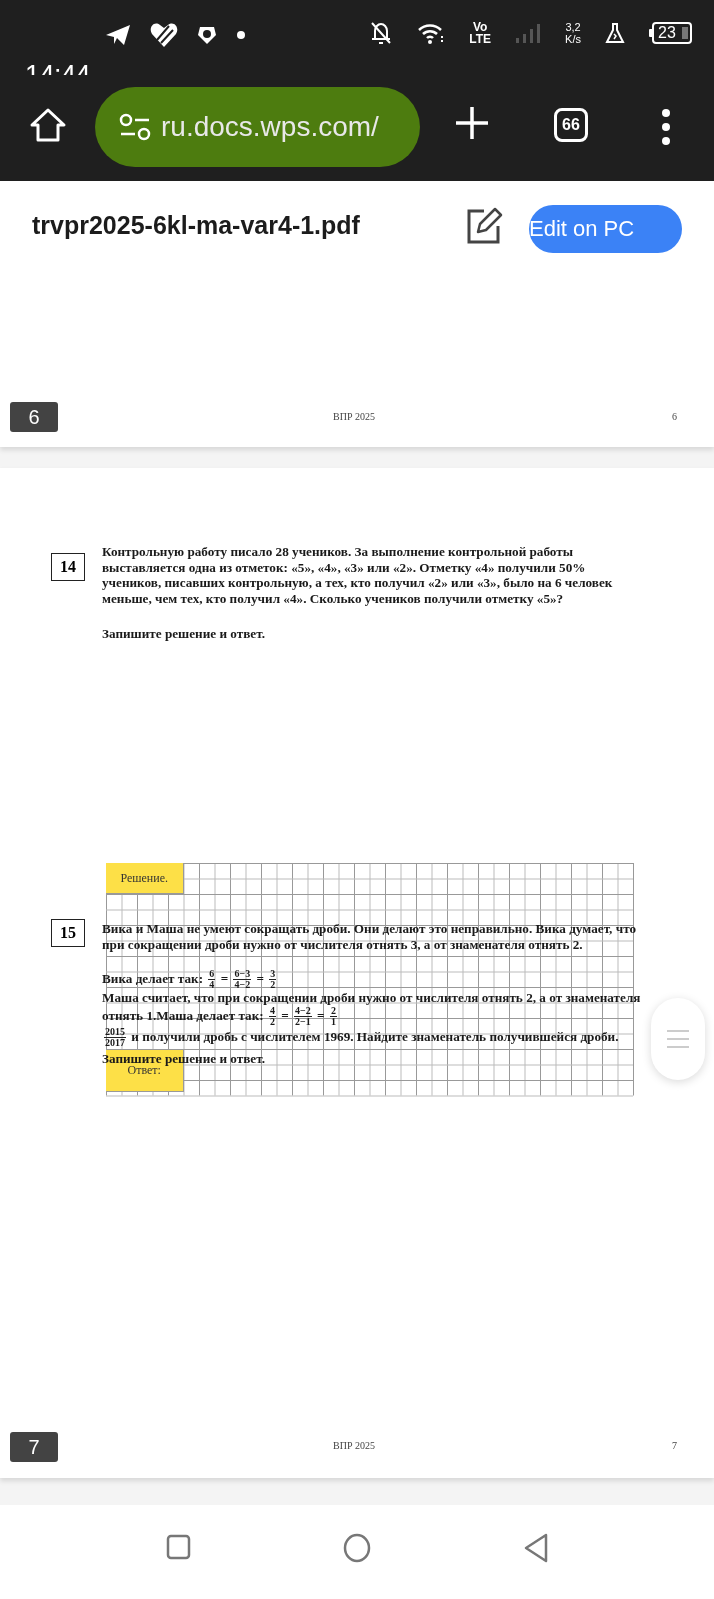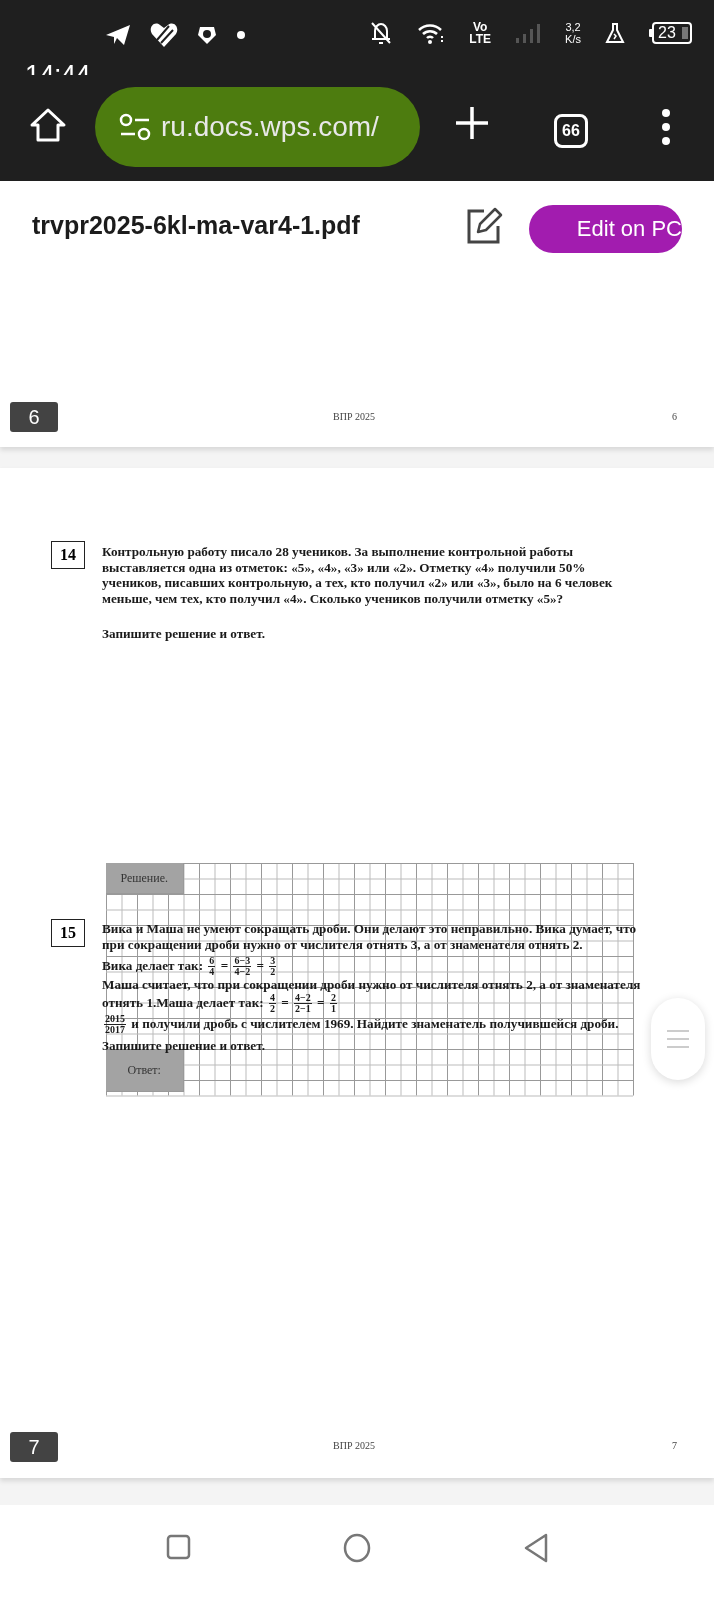--- a/index.html
+++ b/index.html
@@ -13,44 +13,44 @@
   .battery { display: flex; align-items: center; }
   .battery-body { border: 2px solid #fff; border-radius: 4px; height: 22px; width: 40px; font-size: 16px; line-height: 18px; padding-left: 4px; position: relative; }
   .battery-body::after { content: ""; position: absolute; right: 2px; top: 3px; width: 6px; height: 12px; background: #777; }
   .battery-cap { width: 3px; height: 8px; background: #fff; border-radius: 1px 0 0 1px; }
 
   .browser-bar { position: absolute; left: 0; top: 75px; width: 714px; height: 106px; background: #1f1f1f; }
   .home-btn { position: absolute; left: 28px; top: 30px; width: 40px; height: 40px; }
   .url-pill { position: absolute; left: 95px; top: 12px; width: 325px; height: 80px; border-radius: 40px; background: #4d7c0f; display: flex; align-items: center; padding-left: 24px; }
   .url-text { color: #e8e8e8; font-size: 28px; margin-left: 10px; white-space: nowrap; overflow: hidden; }
   .plus-btn { position: absolute; left: 454px; top: 30px; width: 36px; height: 36px; }
-  .tabs-btn { position: absolute; left: 554px; top: 33px; width: 34px; height: 34px; border: 3px solid #fff; border-radius: 8px; color: #fff; font-size: 16px; font-weight: bold; text-align: center; line-height: 28px; margin-top: 6px; }
+  .tabs-btn { position: absolute; left: 554px; top: 33px; width: 34px; height: 34px; border: 3px solid #fff; border-radius: 8px; color: #fff; font-size: 16px; font-weight: bold; text-align: center; line-height: 28px; }
   .menu-btn { position: absolute; left: 658px; top: 32px; width: 16px; height: 40px; }
 
   .doc-header { position: absolute; left: 0; top: 181px; width: 714px; height: 122px; background: #fff; border-bottom: 2px solid #eeeeee; border-radius: 22px; }
   .doc-title { position: absolute; left: 32px; top: 30px; font-size: 25px; font-weight: bold; color: #1c1c1c; }
   .edit-icon-btn { position: absolute; left: 464px; top: 25px; width: 40px; height: 40px; }
-  .edit-pc-btn { position: absolute; left: 529px; top: 24px; width: 153px; height: 48px; border-radius: 24px; background: #a21caf; color: #fff; font-size: 22px; text-align: right; line-height: 48px; border: none; }
+  .edit-pc-btn { position: absolute; left: 529px; top: 24px; width: 153px; height: 48px; border-radius: 24px; background: #3b82f6; color: #fff; font-size: 22px; text-align: left; line-height: 48px; border: none; }
 
   .viewer { position: absolute; left: 0; top: 277px; width: 714px; height: 1228px; background: #f4f4f4; overflow: hidden; }
   .page { position: absolute; left: 0; width: 714px; background: #fff; box-shadow: 0 3px 5px rgba(0,0,0,0.12); }
   .page-top { top: 0; height: 170px; }
   .page-main { top: 191px; height: 1010px; }
   .page-footer-text { position: absolute; font-family: "Liberation Serif", serif; font-size: 10px; color: #444; }
   .page-badge { position: absolute; left: 10px; width: 48px; height: 30px; background: #434343; border-radius: 3px; color: #fff; font-size: 20px; text-align: center; line-height: 30px; font-family: "Liberation Sans", sans-serif; }
 
   .serif { font-family: "Liberation Serif", serif; color: #1a1a1a; }
   .task-num { position: absolute; left: 51px; width: 34px; height: 28px; border: 1.5px solid #222; font-family: "Liberation Serif", serif; font-weight: bold; font-size: 16px; text-align: center; line-height: 25px; }
   .task-text { position: absolute; left: 102px; width: 540px; font-size: 13.2px; line-height: 15.5px; font-weight: bold; }
   .frac { display: inline-block; vertical-align: middle; text-align: center; font-size: 10px; line-height: 10px; margin: 0 2px; }
   .frac span { display: block; }
   .frac .num { border-bottom: 1px solid #222; padding: 0 1px; }
 
   .grid-wrap { position: absolute; left: 106px; top: 395px; }
-  .grid-label-box { position: absolute; background: #a3a3a3; border-right: 1px solid #999; border-bottom: 1px solid #999; display: flex; align-items: center; justify-content: center; font-family: "Liberation Serif", serif; font-size: 12px; color: #333; }
+  .grid-label-box { position: absolute; background: #fde047; border-right: 1px solid #999; border-bottom: 1px solid #999; display: flex; align-items: center; justify-content: center; font-family: "Liberation Serif", serif; font-size: 12px; color: #333; }
 
   .scroll-handle { position: absolute; left: 651px; top: 1020px; width: 54px; height: 82px; border-radius: 27px; background: #fff; box-shadow: 0 2px 10px rgba(0,0,0,0.15); }
   .scroll-handle i { position: absolute; left: 16px; width: 22px; height: 1.5px; background: #ccc; }
 
   .nav-bar { position: absolute; left: 0; top: 1505px; width: 714px; height: 94px; background: #fff; }
 </style>
 </head>
 <body>
 
 <div class="status-bar">
@@ -142,21 +142,21 @@
 <div class="viewer">
 
   <div class="page page-top">
     <div class="page-badge" style="top:125px;">6</div>
     <div class="page-footer-text" style="left:333px; top:134px;">ВПР 2025</div>
     <div class="page-footer-text" style="left:672px; top:134px;">6</div>
   </div>
 
   <div class="page page-main">
 
-    <div class="task-num" style="top:73px;">14</div>
+    <div class="task-num" style="top:85px;">14</div>
     <div class="task-text serif" style="top:76px;">Контрольную работу писало 28 учеников. За выполнение контрольной работы выставляется одна из отметок: «5», «4», «3» или «2». Отметку «4» получили 50% учеников, писавших контрольную, а тех, кто получил «2» или «3», было на 6 человек меньше, чем тех, кто получил «4». Сколько учеников получили отметку «5»?</div>
     <div class="task-text serif" style="top:158px;">Запишите решение и ответ.</div>
 
     <div class="grid-wrap">
       <svg id="grid-svg" width="529" height="234.5">
           <line x1="0.5" x2="0.5" y1="0" y2="232.5" stroke="#999" stroke-width="1"></line>
           <line x1="16" x2="16" y1="0" y2="232.5" stroke="#bbb" stroke-width="1"></line>
           <line x1="31.5" x2="31.5" y1="0" y2="232.5" stroke="#999" stroke-width="1"></line>
           <line x1="47" x2="47" y1="0" y2="232.5" stroke="#bbb" stroke-width="1"></line>
           <line x1="62.5" x2="62.5" y1="0" y2="232.5" stroke="#999" stroke-width="1"></line>
@@ -207,21 +207,21 @@
           <line y1="217.5" y2="217.5" x1="0" x2="527" stroke="#999" stroke-width="1"></line>
           <line y1="233" y2="233" x1="0" x2="527" stroke="#bbb" stroke-width="1"></line>
         </svg>
       <div class="grid-label-box" style="left:0;top:0;width:77.5px;height:31px;">Решение.</div>
       <div class="grid-label-box" style="left:0;top:186px;width:77.5px;height:43px;border-top:1px solid #999;">Ответ:</div>
     </div>
 
     <div class="task-num" style="top:451px;">15</div>
     <div class="task-text serif" style="top:453px;">
       <div>Вика и Маша не умеют сокращать дроби. Они делают это неправильно. Вика думает, что при сокращении дроби нужно от числителя отнять 3, а от знаменателя отнять 2.</div>
-      <div style="margin-top:4px;">
+      <div style="margin-top:17px;">
         <span>Вика делает так:</span>
         <span class="frac"><span class="num">6</span><span>4</span></span>
         <span>=</span>
         <span class="frac"><span class="num">6−3</span><span>4−2</span></span>
         <span>=</span>
         <span class="frac"><span class="num">3</span><span>2</span></span>
       </div>
       <div>
         <span>Маша считает, что при сокращении дроби нужно от числителя отнять 2, а от знаменателя отнять 1.Маша делает так:</span>
         <span class="frac"><span class="num">4</span><span>2</span></span>

